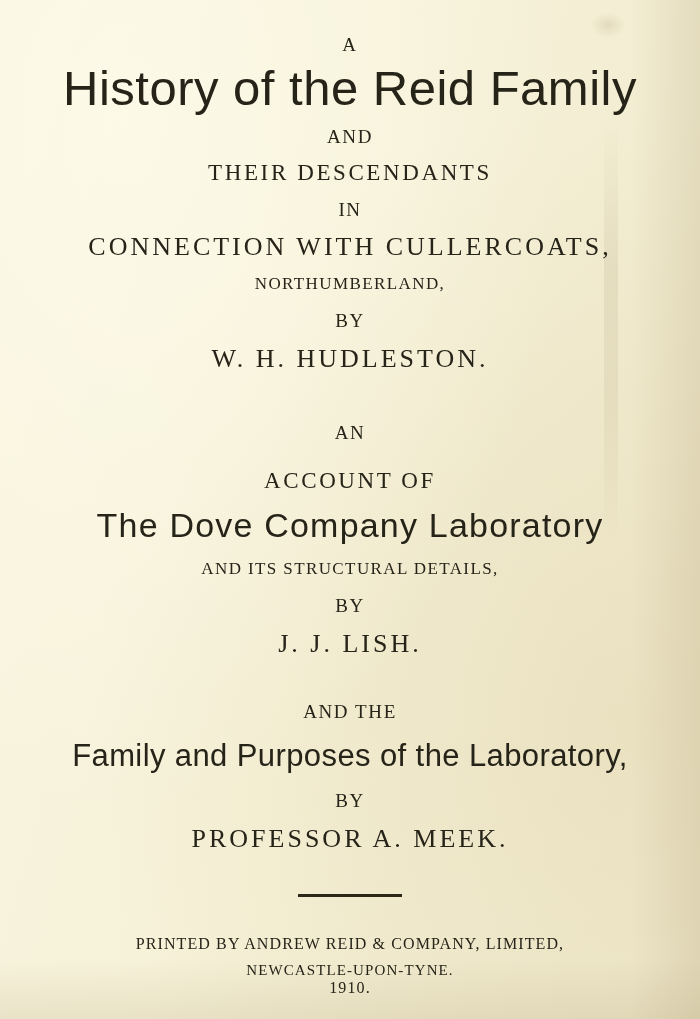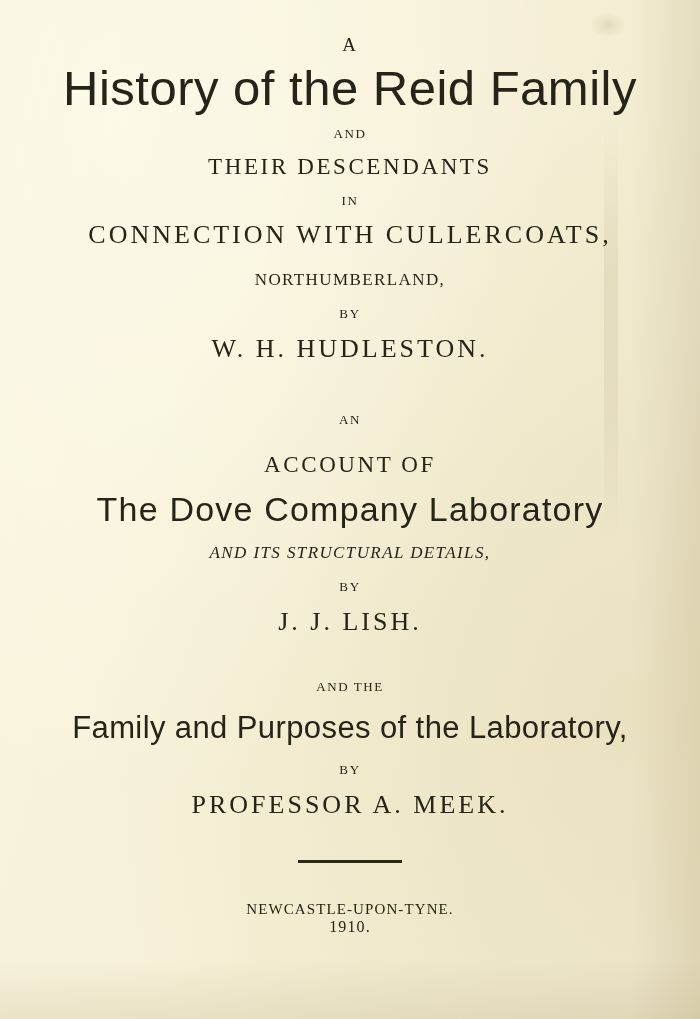--- a/index.html
+++ b/index.html
@@ -64,21 +64,21 @@
   }
 
   .ln {
     display: block;
     width: 100%;
     white-space: nowrap;
   }
 
   
   .tiny-caps {
-    font-size: 13px;
+    font-size: 19px;
     letter-spacing: 1.6px;
     font-variant: normal;
     text-transform: uppercase;
   }
   .small-caps {
     font-size: 17px;
     letter-spacing: 1.4px;
     text-transform: uppercase;
   }
   .med-caps {
@@ -109,27 +109,27 @@
     font-size: 31px;
     letter-spacing: 0.4px;
   }
 
   .l-a        { margin-top: 6px;  font-size: 19px; letter-spacing: 2px; }
   .l-title    { margin-top: 4px; }
   .l-and      { margin-top: 10px; }
   .l-their    { margin-top: 12px; }
   .l-in       { margin-top: 13px; }
   .l-conn     { margin-top: 11px; }
-  .l-north    { margin-top: 20px; }
+  .l-north    { margin-top: 12px; }
   .l-by1      { margin-top: 16px; }
   .l-hudleston{ margin-top: 12px; }
   .l-an       { margin-top: 48px; font-family: Liberation Serif, serif; }
   .l-account  { margin-top: 24px; }
   .l-dove-lab { margin-top: 12px; }
-  .l-struct   { margin-top: 14px; font-style: italic; }
+  .l-struct   { margin-top: 14px; }
   .l-by2      { margin-top: 16px; }
   .l-lish     { margin-top: 12px; }
   .l-andthe   { margin-top: 42px; }
   .l-hist     { margin-top: 15px; }
   .l-by3      { margin-top: 16px; }
   .l-meek     { margin-top: 12px; }
 
   .rule-wrap {
     margin-top: 40px;
     display: flex;
@@ -192,17 +192,18 @@
     <span class="ln l-hist display-3">Family and Purposes of the Laboratory,</span>
     <span class="ln l-by3 tiny-caps">BY</span>
     <span class="ln l-meek big-caps">PROFESSOR  A.  MEEK.</span>
   </div>
 
   <div class="rule-wrap">
     <div class="rule"></div>
   </div>
 
   <div class="imprint">
+    <span class="ln">Printed by Andrew Reid &amp; Company, Limited,</span>
     <span class="ln l2">Newcastle-upon-Tyne.</span>
     <span class="ln year">1910.</span>
   </div>
 
 </div>
 
 </body></html>

